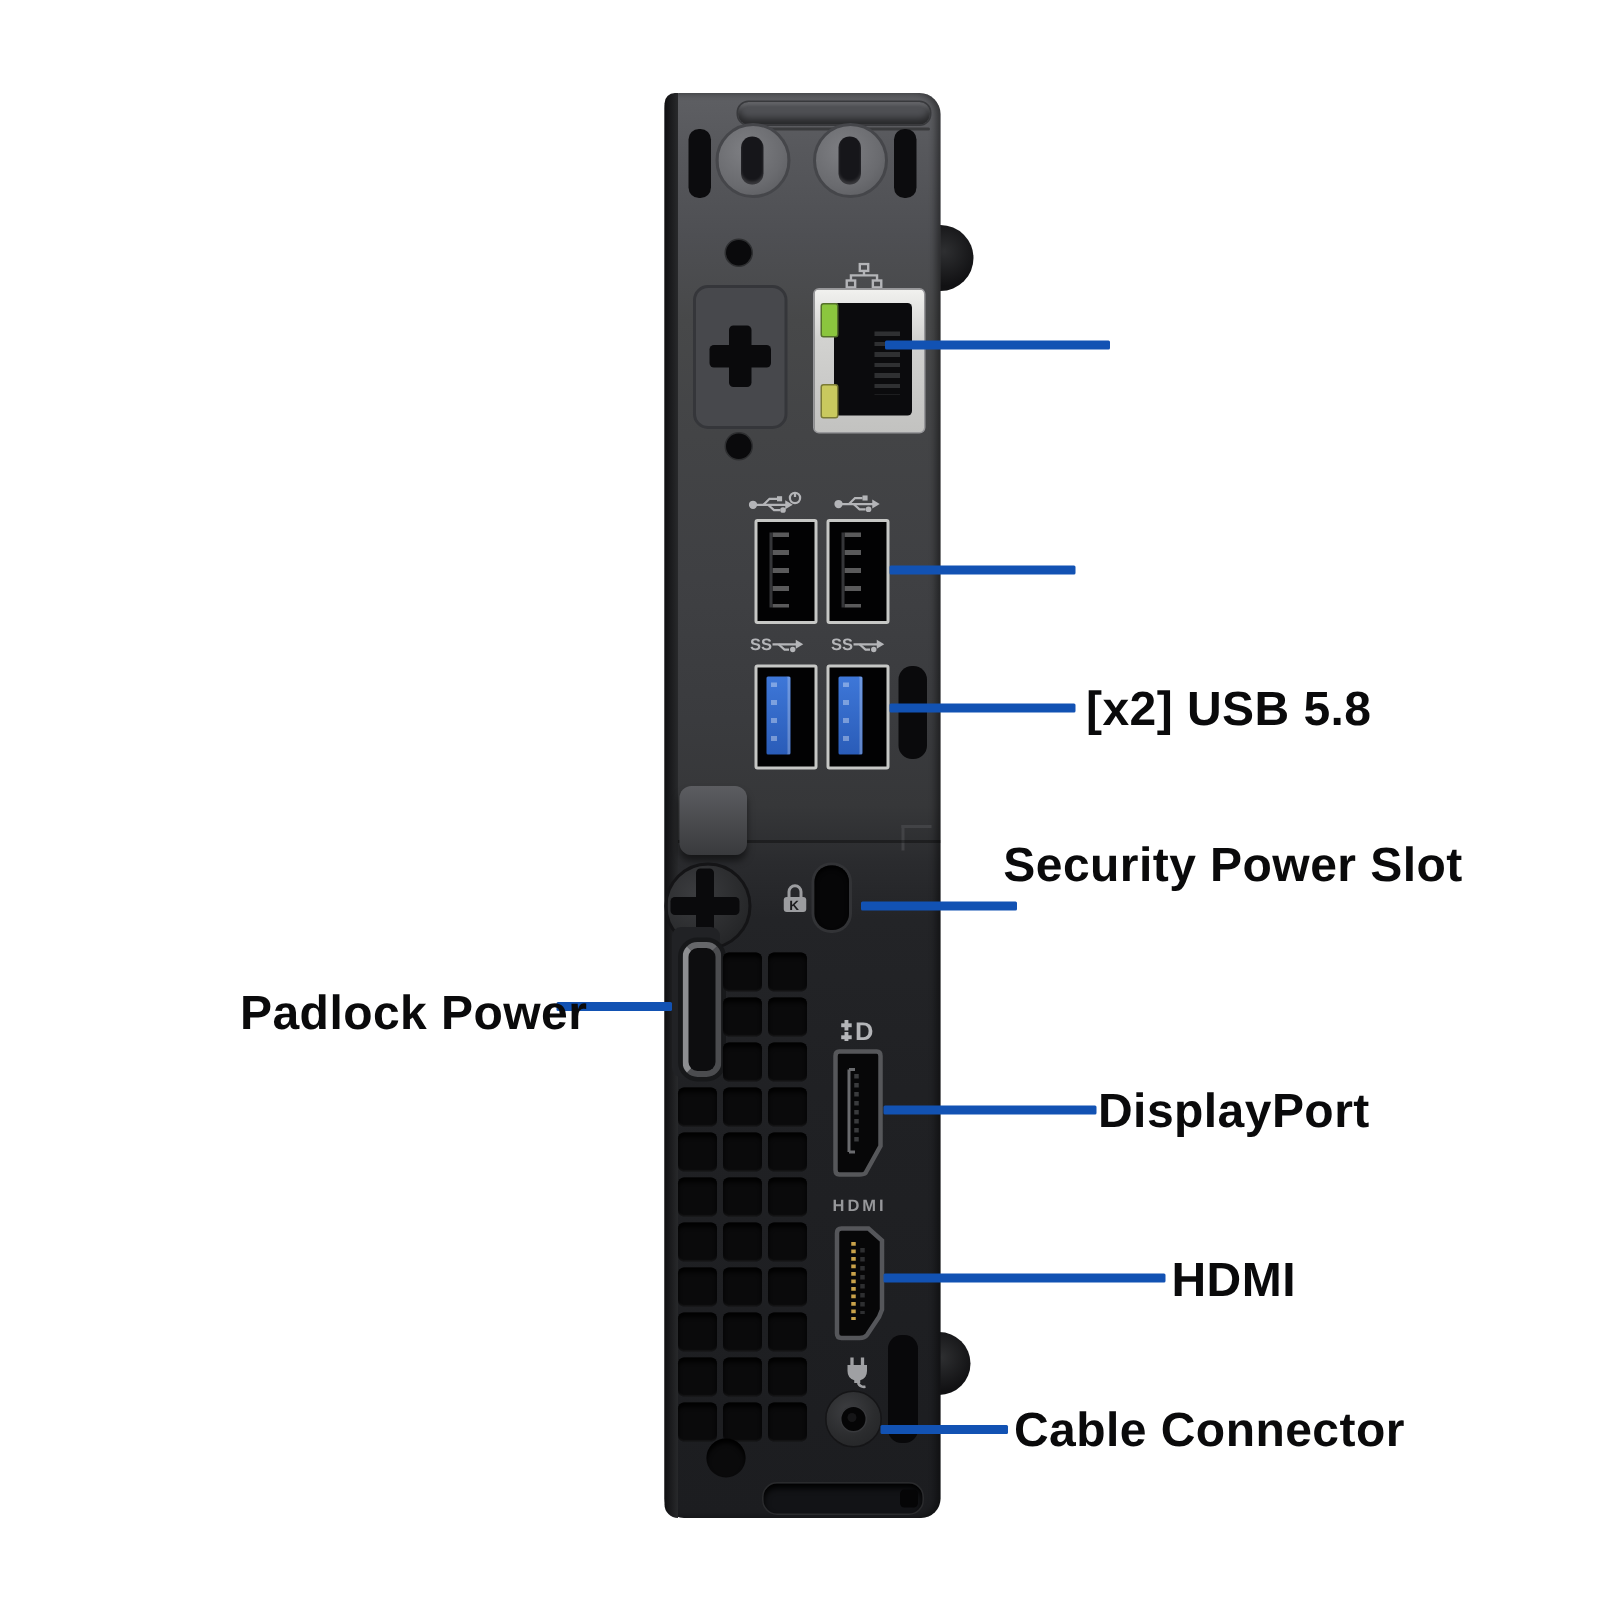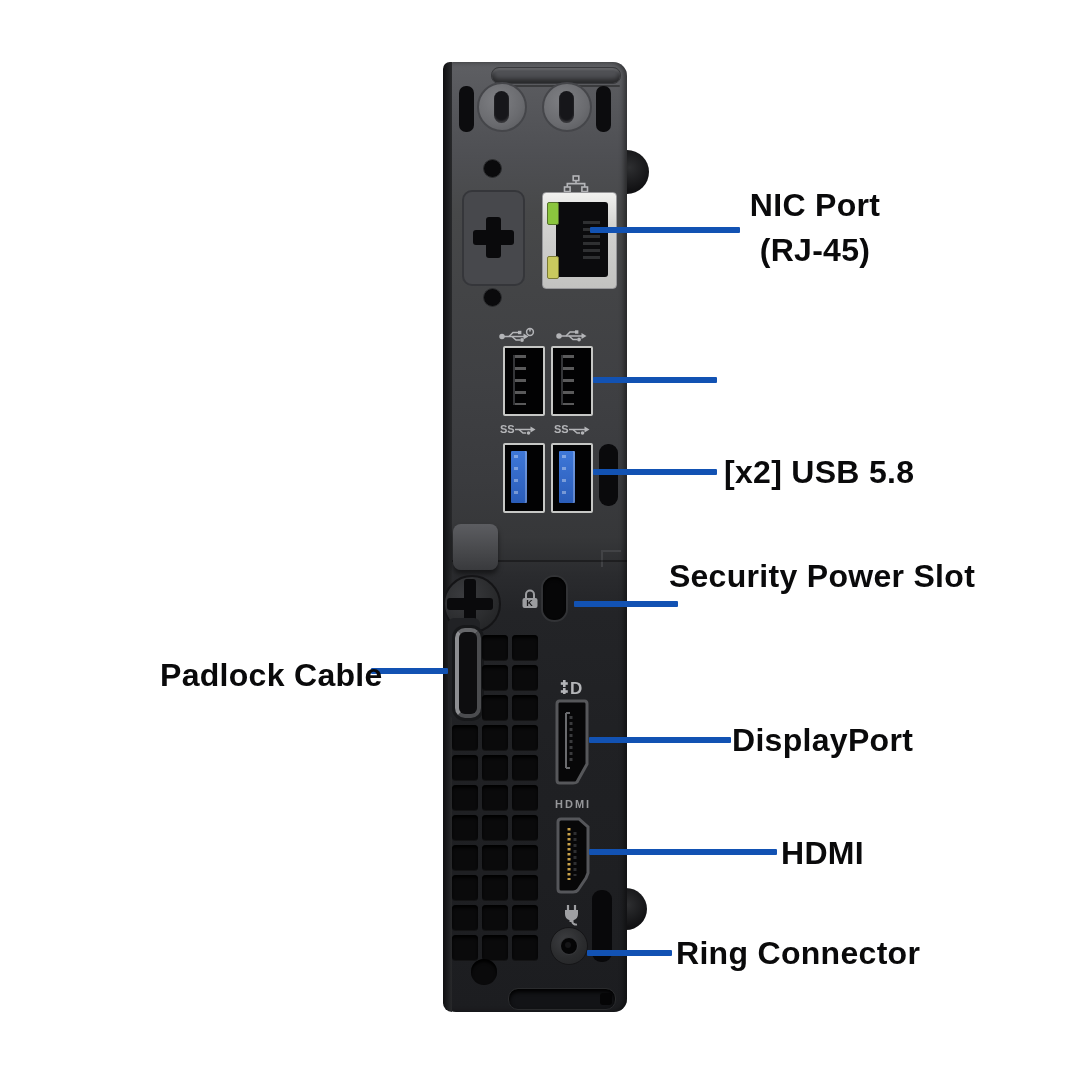--- a/index.html
+++ b/index.html
@@ -276,40 +276,36 @@
     </div>
     <div class="power-slot"></div>
 
     <div class="bottom-hole"></div>
     <div class="bottom-latch">
         <span></span>
       </div>
   </div>
 
   <div class="lead" style="left:590px;top:227px;width:150px;"></div>
-  <div class="callout-label two-line" style="left:690px;top:183px;width:250px;line-height:45px;">
-    <div>NIC Port</div>
-    <div>(RJ-45)</div>
-  </div>
 
   <div class="lead" style="left:593px;top:377px;width:124px;"></div>
 
   <div class="lead" style="left:593px;top:469px;width:124px;"></div>
   <div class="callout-label" style="left:724px;top:453px;">[x2] USB 5.8</div>
 
   <div class="lead" style="left:574px;top:601px;width:104px;"></div>
   <div class="callout-label two-line" style="left:655px;top:552px;width:334px;line-height:49px;">
     <div>Security Power Slot</div>
   </div>
 
   <div class="lead" style="left:371px;top:668px;width:77px;"></div>
-  <div class="callout-label" style="left:160px;top:656px;">Padlock Cable</div>
+  <div class="callout-label" style="left:160px;top:656px;">Padlock Power</div>
 
   <div class="lead" style="left:589px;top:737px;width:142px;"></div>
   <div class="callout-label" style="left:732px;top:721px;">DisplayPort</div>
 
   <div class="lead" style="left:589px;top:849px;width:188px;"></div>
   <div class="callout-label" style="left:781px;top:834px;">HDMI</div>
 
   <div class="lead" style="left:587px;top:950px;width:85px;"></div>
-  <div class="callout-label" style="left:676px;top:934px;">Ring Connector</div>
+  <div class="callout-label" style="left:676px;top:934px;">Cable Connector</div>
 
 </div>
 
 </body></html>

